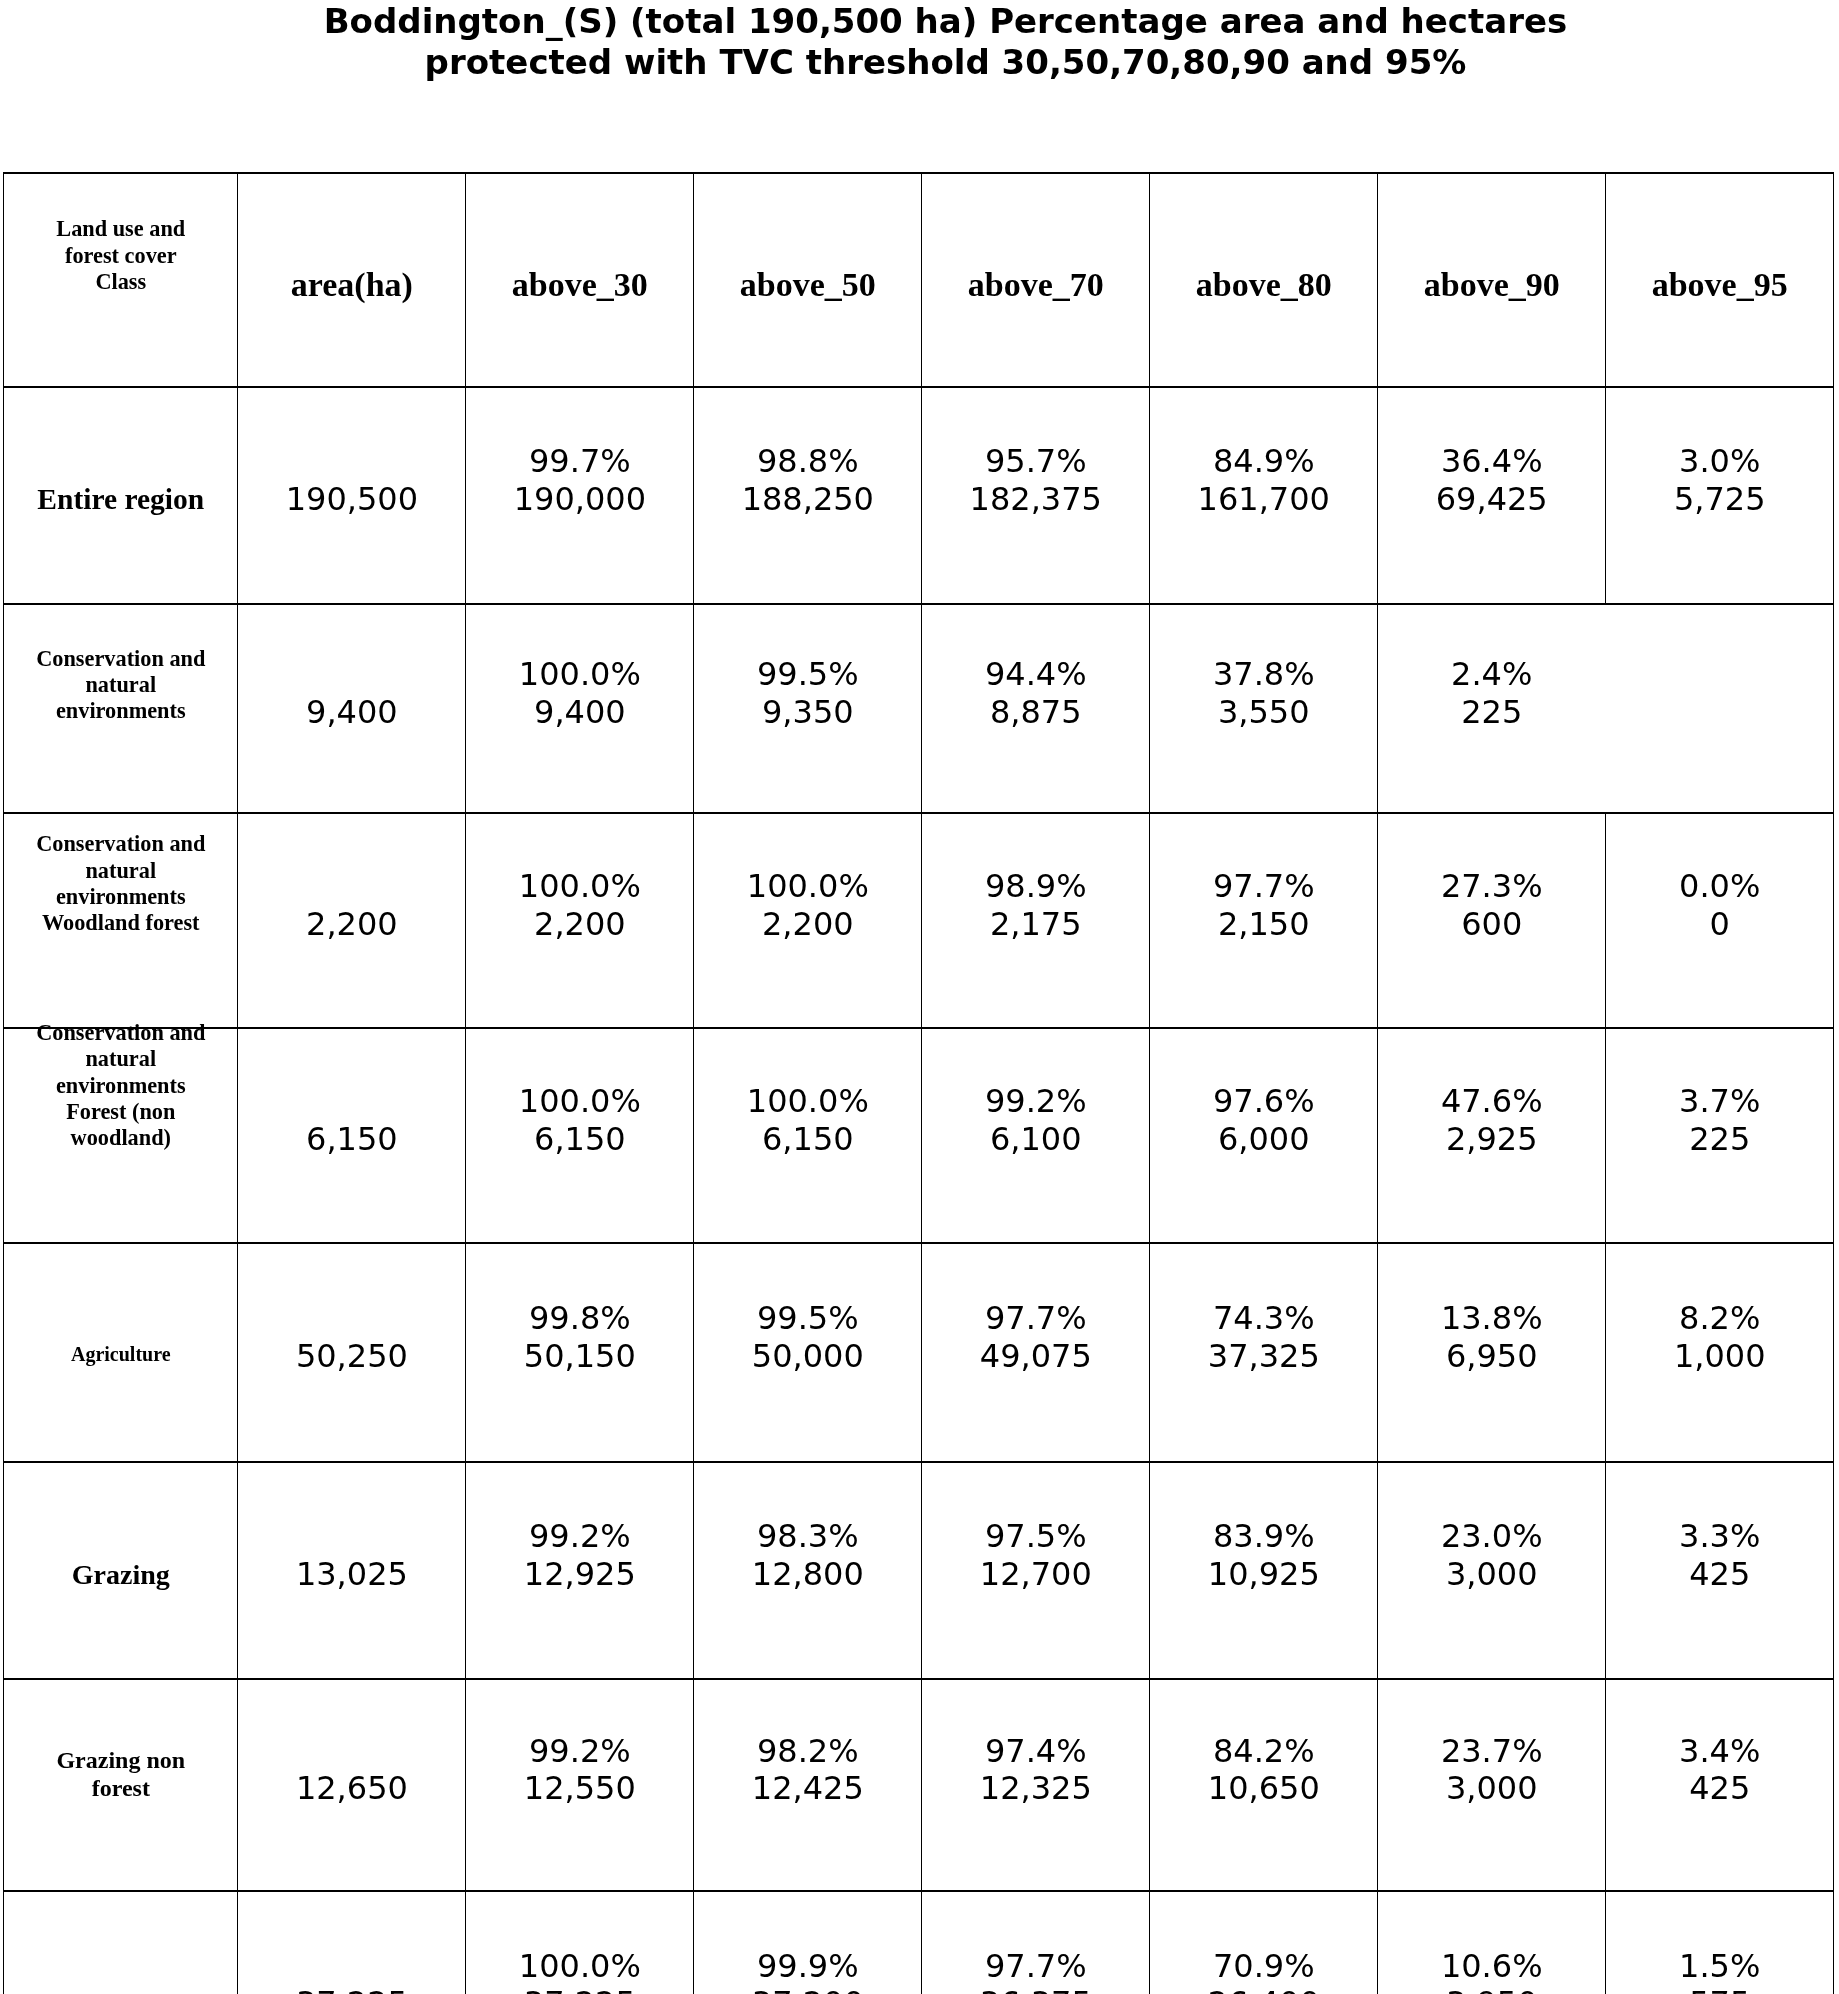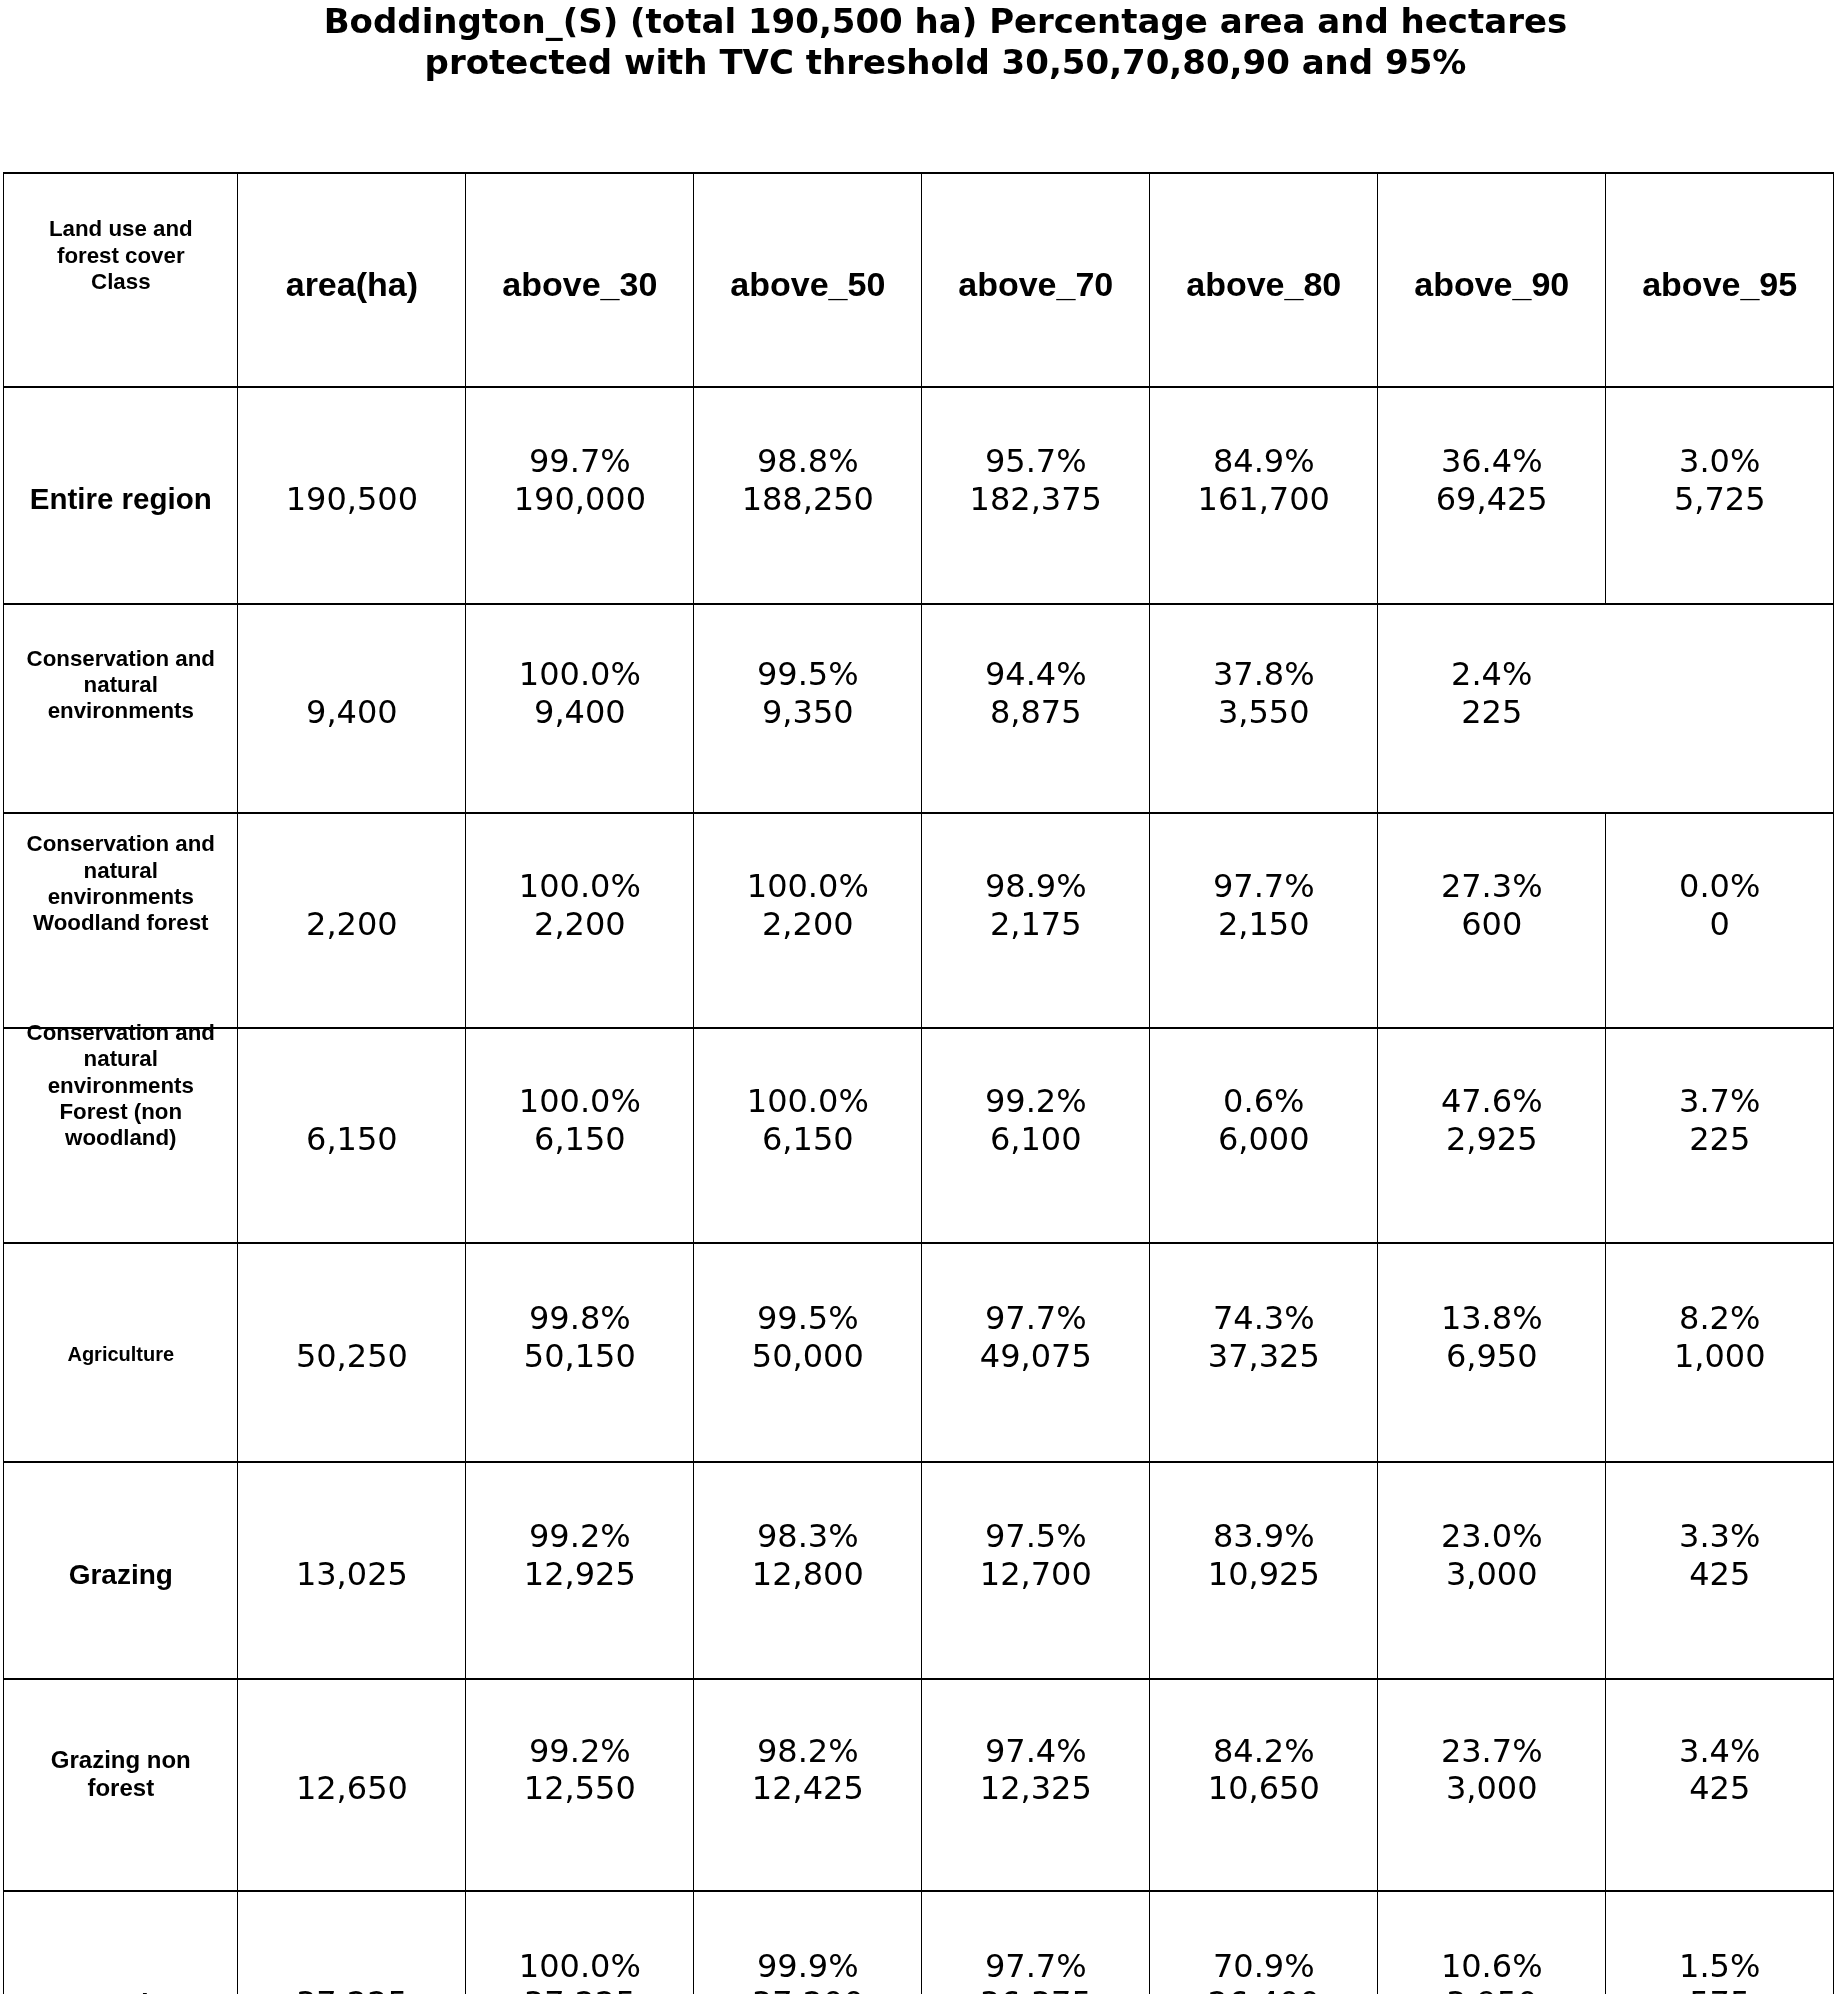--- a/index.html
+++ b/index.html
@@ -18,21 +18,21 @@
   .tbl{position:absolute;left:3.2px;top:172px;width:1829px;
        border-left:1.6px solid var(--ink);border-right:1.6px solid var(--ink);
        border-bottom:2.8px solid var(--ink);}
   .trow{display:grid;grid-template-columns:12.75% repeat(7,1fr);
         border-top:2.8px solid var(--ink);position:relative;}
   .tcell{position:relative;border-left:1.6px solid var(--ink);}
   .tcell:first-child{border-left:none;}
   .cellc{position:absolute;left:2.4px;right:2.4px;bottom:calc(50% - 0.72em);
          text-align:center;white-space:pre-line;}
   .dcell{font:400 32px/1.18 "DejaVu Sans","Liberation Sans",sans-serif;}
-  .rlabel,.hclass,.hcol{font-family:Liberation Sans, sans-serif;font-weight:bold;margin-top:24px;}
+  .rlabel,.hclass,.hcol{font-family:Liberation Serif, serif;font-weight:bold;margin-top:24px;}
   .hcol{font-size:34px;line-height:1.15;}
   .hclass{font-size:22.3px;line-height:1.2;}
   .rlabel{line-height:1.18;}
 </style>
 </head>
 <body>
 
 <div class="title">
   <div>Boddington_(S) (total 190,500 ha) Percentage area and hectares</div>
   <div>protected with TVC  threshold 30,50,70,80,90 and 95%</div>
@@ -181,21 +181,21 @@
       </div>
       <div class="tcell">
         <div class="cellc dcell">100.0%
 6,150</div>
       </div>
       <div class="tcell">
         <div class="cellc dcell">99.2%
 6,100</div>
       </div>
       <div class="tcell">
-        <div class="cellc dcell">0.6%
+        <div class="cellc dcell">97.6%
 6,000</div>
       </div>
       <div class="tcell">
         <div class="cellc dcell">47.6%
 2,925</div>
       </div>
       <div class="tcell">
         <div class="cellc dcell">3.7%
 225</div>
       </div>

